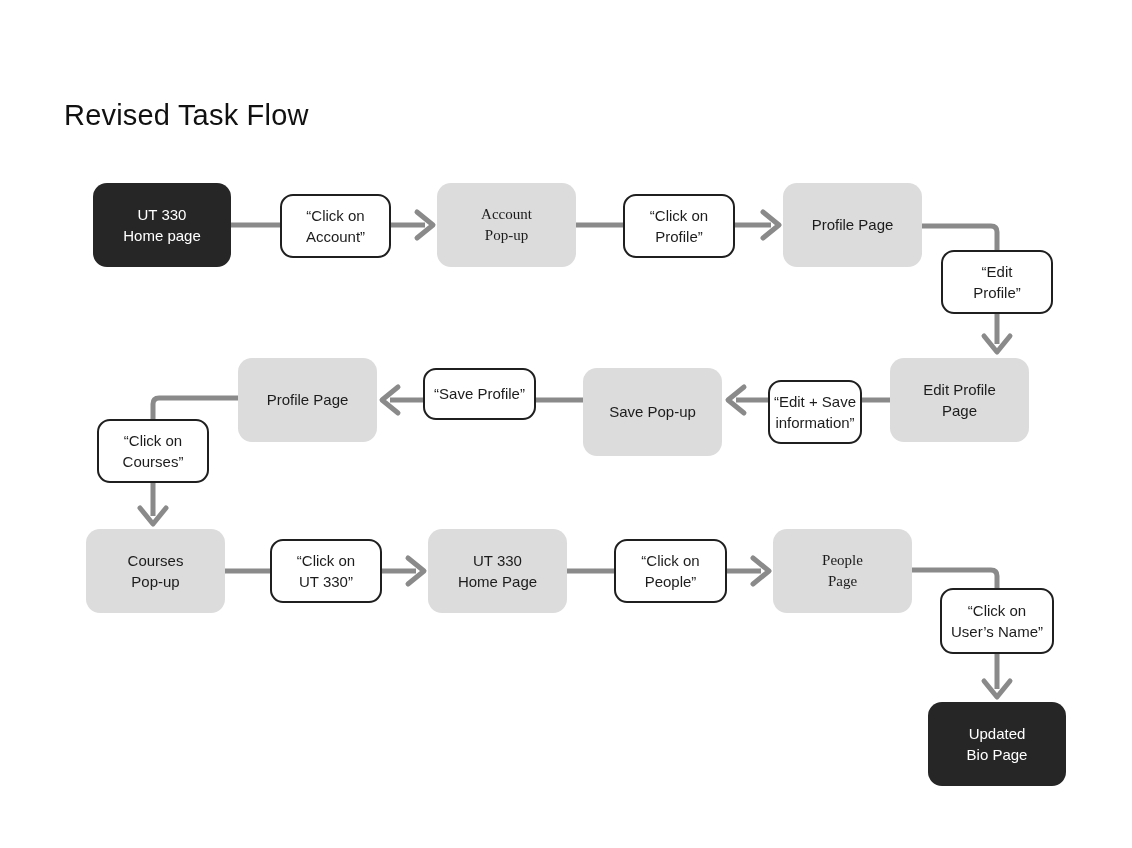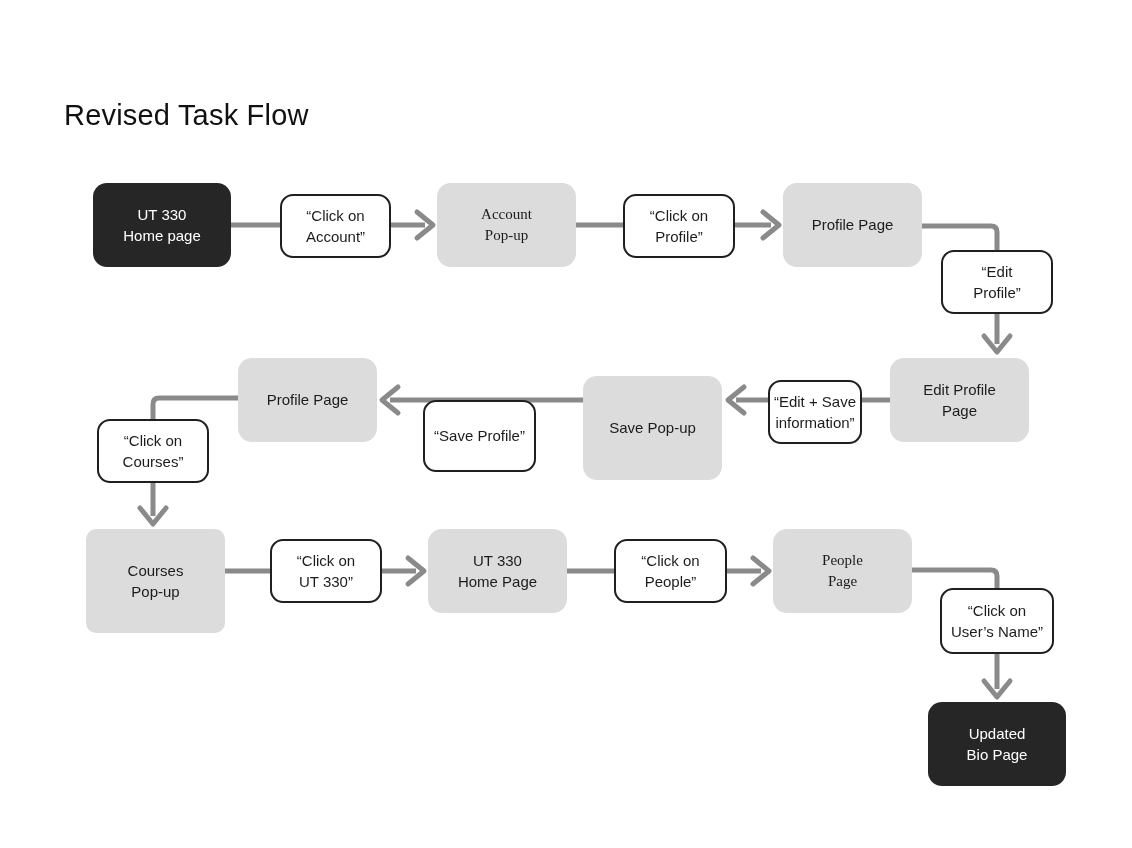--- a/index.html
+++ b/index.html
@@ -143,27 +143,27 @@
   <div class="node action" style="left:623px; top:194px; width:112px; height:64px;">“Click on
 Profile”</div>
   <div class="node gray" style="left:783px; top:183px; width:139px; height:84px;">Profile Page</div>
   <div class="node action" style="left:941px; top:250px; width:112px; height:64px;">“Edit
 Profile”</div>
 
   <div class="node gray" style="left:890px; top:358px; width:139px; height:84px;">Edit Profile
 Page</div>
   <div class="node action" style="left:768px; top:380px; width:94px; height:64px;">“Edit + Save
 information”</div>
-  <div class="node gray" style="left:583px; top:376px; width:139px; height:104px;">Save Pop-up</div>
-  <div class="node action" style="left:423px; top:368px; width:113px; height:72px;margin-top:32px;">“Save Profile”</div>
+  <div class="node gray" style="left:583px; top:368px; width:139px; height:88px;">Save Pop-up</div>
+  <div class="node action" style="left:423px; top:368px; width:113px; height:52px;">“Save Profile”</div>
   <div class="node gray" style="left:238px; top:358px; width:139px; height:84px;">Profile Page</div>
   <div class="node action" style="left:97px; top:419px; width:112px; height:64px;">“Click on
 Courses”</div>
 
-  <div class="node gray" style="left:86px; top:529px; width:139px; height:104px;border-radius:10px;">Courses
+  <div class="node gray" style="left:86px; top:529px; width:139px; height:84px;">Courses
 Pop-up</div>
   <div class="node action" style="left:270px; top:539px; width:112px; height:64px;">“Click on
 UT 330”</div>
   <div class="node gray" style="left:428px; top:529px; width:139px; height:84px;">UT 330
 Home Page</div>
   <div class="node action" style="left:614px; top:539px; width:113px; height:64px;">“Click on
 People”</div>
   <div class="node gray" style="left:773px; top:529px; width:139px; height:84px;font-family:Liberation Serif, serif;">People
 Page</div>
   <div class="node action" style="left:940px; top:588px; width:114px; height:66px;">“Click on

